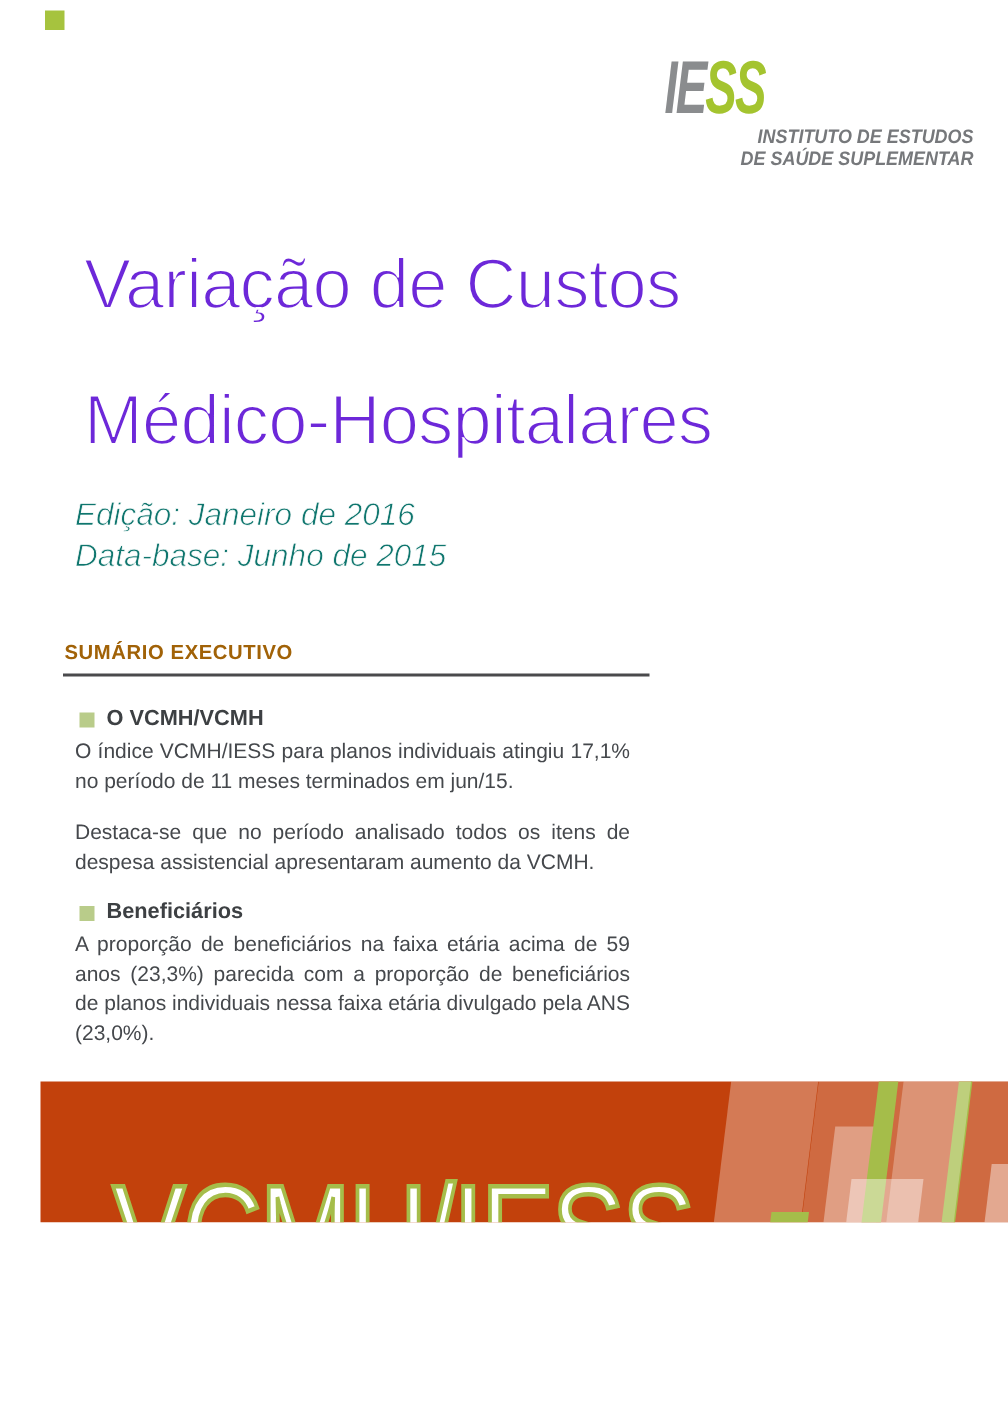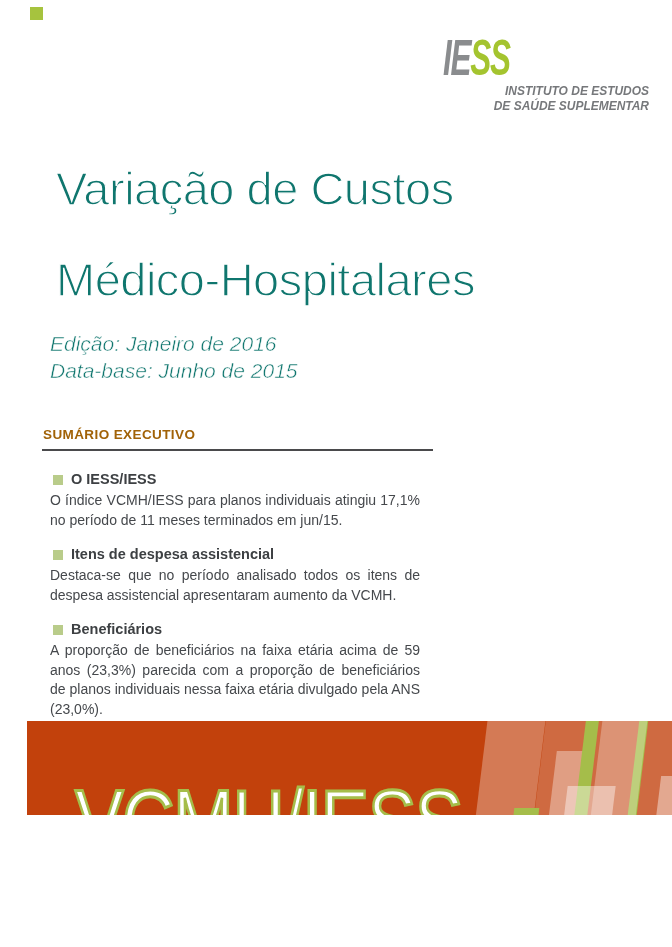--- a/index.html
+++ b/index.html
@@ -23,21 +23,21 @@
   .wordmark .wm-green { color:#a4c42f; }
   .tagline {
     clear:both; padding-top:3px;
     font-style:italic; font-weight:bold; font-size:13px; line-height:15px;
     color:#76787b; transform:scaleX(0.92); transform-origin:right top;
   }
 
   
   .title {
     position:absolute; left:56px; top:143px; width:560px;
-    font-size:47px; line-height:91px; font-weight:300; color:#0f766e;
+    font-size:47px; line-height:91px; font-weight:300; color:#6d28d9;
     -webkit-text-stroke:1.3px #ffffff; letter-spacing:-0.5px;
   }
 
   
   .edition {
     position:absolute; left:50px; top:330px;
     font-style:italic; font-weight:300; font-size:21px; line-height:27px; color:#0f766e;
     -webkit-text-stroke:0.5px #ffffff;
   }
 
@@ -103,30 +103,26 @@
   </div>
 
   <div class="summary-heading">SUMÁRIO EXECUTIVO</div>
   <div class="summary-rule"></div>
 
   <div class="summary-items">
 
     <div class="summary-item">
       <div class="item-head">
         <span class="bullet-square"></span>
-        <span class="item-title">O IESS/IESS</span>
+        <span class="item-title">O VCMH/VCMH</span>
       </div>
       <div class="item-body">O índice VCMH/IESS para planos individuais atingiu 17,1% no período de 11 meses terminados em jun/15.</div>
     </div>
 
     <div class="summary-item">
-      <div class="item-head">
-        <span class="bullet-square"></span>
-        <span class="item-title">Itens de despesa assistencial</span>
-      </div>
       <div class="item-body">Destaca-se que no período analisado todos os itens de despesa assistencial apresentaram aumento da VCMH.</div>
     </div>
 
     <div class="summary-item">
       <div class="item-head">
         <span class="bullet-square"></span>
         <span class="item-title">Beneficiários</span>
       </div>
       <div class="item-body">A proporção de beneficiários na faixa etária acima de 59 anos (23,3%) parecida com a proporção de beneficiários de planos individuais nessa faixa etária divulgado pela ANS (23,0%).</div>
     </div>

